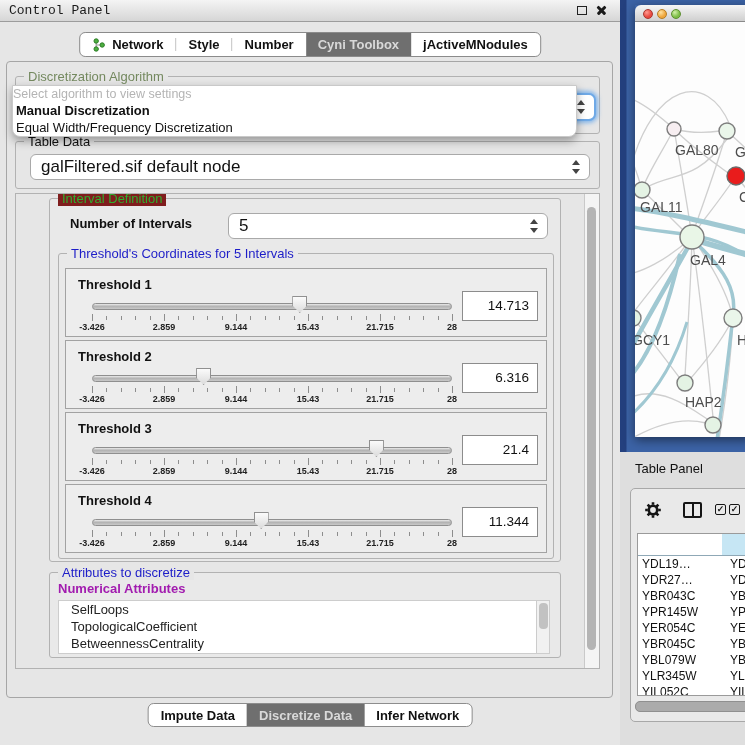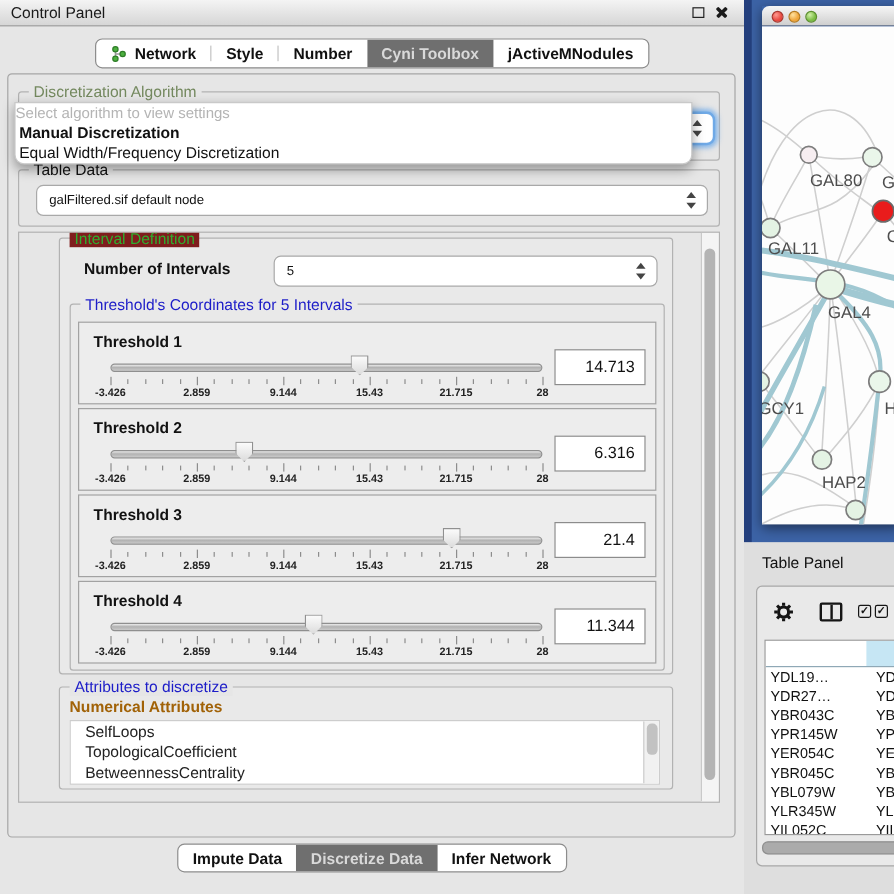--- a/index.html
+++ b/index.html
@@ -3,21 +3,21 @@
 <meta charset="utf-8">
 <style>
   html,body{margin:0;padding:0;width:745px;height:745px;overflow:hidden;
     font-family:"Liberation Sans",sans-serif;background:#e6e6e6;position:relative;}
   *{box-sizing:border-box;}
 
   
   .cp{position:absolute;left:0;top:0;width:620px;height:745px;background:#e6e6e6;}
   .cp-titlebar{position:absolute;left:0;top:0;width:100%;height:22px;
     background:linear-gradient(#f4f4f4,#d6d6d6);border-bottom:1px solid #9c9c9c;}
-  .cp-title{position:absolute;left:9px;top:0;line-height:21px;font-size:13px;color:#1a1a1a;}
+  .cp-title{position:absolute;left:9px;top:0;line-height:21px;font-size:13px;color:#1a1a1a;font-family:Liberation Mono, monospace;}
   .float-btn{position:absolute;right:33px;top:6px;width:10px;height:9px;border:1.5px solid #222;background:transparent;}
   .close-btn{position:absolute;right:12px;top:4px;width:13px;height:13px;}
   .close-btn i{position:absolute;left:1px;top:5px;width:11px;height:2.6px;background:#1a1a1a;border-radius:1px;}
   .close-btn i:first-child{transform:rotate(45deg);}
   .close-btn i:last-child{transform:rotate(-45deg);}
 
   .top-tabs{position:absolute;top:32px;left:50%;transform:translateX(-50%);display:flex;height:25px;
     background:#fff;border:1px solid #8b8b8b;border-radius:6px;overflow:hidden;align-items:stretch;}
   .tab{display:flex;align-items:center;padding:0 12px;font-size:13px;font-weight:bold;color:#111;white-space:nowrap;cursor:default;}
   .tab.selected{background:#6f6f6f;color:#d9d9d9;}
@@ -28,21 +28,21 @@
     border:1px solid #a6a6a6;border-radius:4px;}
 
   .group{position:absolute;border:1px solid #b2b2b2;border-radius:3px;}
   .legend{position:absolute;top:-8px;left:8px;background:#e6e6e6;padding:0 4px;font-size:13px;line-height:15px;white-space:nowrap;}
   .legend.green{color:#2fae2f;}
   .legend.blue{color:#1d1dc8;}
   .legend.dim{color:#74895f;}
   .legend.black{color:#111;font-weight:normal;}
 
   .combo{position:absolute;background:#fff;border:1px solid #a9a9a9;border-radius:6px;
-    font-size:11px;color:#111;line-height:24px;padding-left:10px;}
+    font-size:17px;color:#111;line-height:24px;padding-left:10px;}
   .stepper{position:absolute;right:8px;top:50%;transform:translateY(-50%);width:9px;height:14px;}
   .stepper b{position:absolute;left:0;width:0;height:0;border-left:4.5px solid transparent;border-right:4.5px solid transparent;}
   .stepper b.up{top:0;border-bottom:5px solid #444;}
   .stepper b.dn{bottom:0;border-top:5px solid #444;}
   .combo.focused{border:2px solid #6fa9e6;box-shadow:0 0 4px 2px rgba(100,165,235,.75);border-radius:7px;}
 
   .popup{position:absolute;left:5px;top:23px;width:565px;height:52px;background:#fff;
     border:1px solid #c9c9c9;border-radius:0 0 8px 8px;box-shadow:0 4px 10px rgba(0,0,0,.35);z-index:9;overflow:hidden;}
   .popup .ph{font-size:12.5px;color:#b4b4b4;text-align:left;line-height:17px;}
   .popup .opt{font-size:13px;color:#111;line-height:16.5px;padding-left:3px;}
@@ -61,21 +61,21 @@
   .track{position:absolute;left:26px;top:34px;width:360px;height:7px;border:1px solid #8f8f8f;border-radius:4px;
     background:linear-gradient(#ececec, #b2b2b2 45%, #c9c9c9);}
   .thumb-sl{position:absolute;top:27px;width:15px;height:17px;
     background:linear-gradient(#fbfbfb,#dcdcdc);border:1px solid #909090;
     clip-path:polygon(0 0,100% 0,100% 55%,50% 100%,0 55%);}
   .tick{position:absolute;width:1px;background:#8d8d8d;}
   .tick.minor{top:47px;height:4px;}
   .tick.major{top:45px;height:7px;}
   .slabel{position:absolute;top:53px;transform:translateX(-50%);font-size:9px;font-weight:bold;color:#222;white-space:nowrap;}
 
-  .attr-label{position:absolute;left:8px;top:8px;font-size:13px;font-weight:bold;color:#a16207;}
+  .attr-label{position:absolute;left:8px;top:8px;font-size:13px;font-weight:bold;color:#a21caf;}
   .listbox{position:absolute;left:8px;right:10px;top:27px;bottom:3px;background:#fff;border:1px solid #cdcdcd;overflow:hidden;}
   .listbox .item{font-size:13px;color:#222;line-height:17px;padding-left:12px;white-space:nowrap;}
   .list-vscroll{position:absolute;right:0;top:0;width:13px;height:100%;background:#f1f1f1;border-left:1px solid #ccc;}
   .list-vscroll .thumb{position:absolute;left:2px;top:2px;width:9px;height:26px;background:#c2c2c2;border-radius:4px;}
 
   .apply-row{position:absolute;left:1px;right:1px;bottom:1px;height:30px;background:#e3e3e3;border-top:1px solid #bfbfbf;}
   .apply-btn{position:absolute;left:50%;top:3px;transform:translateX(-50%);width:66px;height:23px;
     background:linear-gradient(#fdfdfd,#d8d8d8);border:1px solid #949494;border-radius:5px;
     font-size:13px;font-weight:bold;color:#111;text-align:center;line-height:21px;}
 

